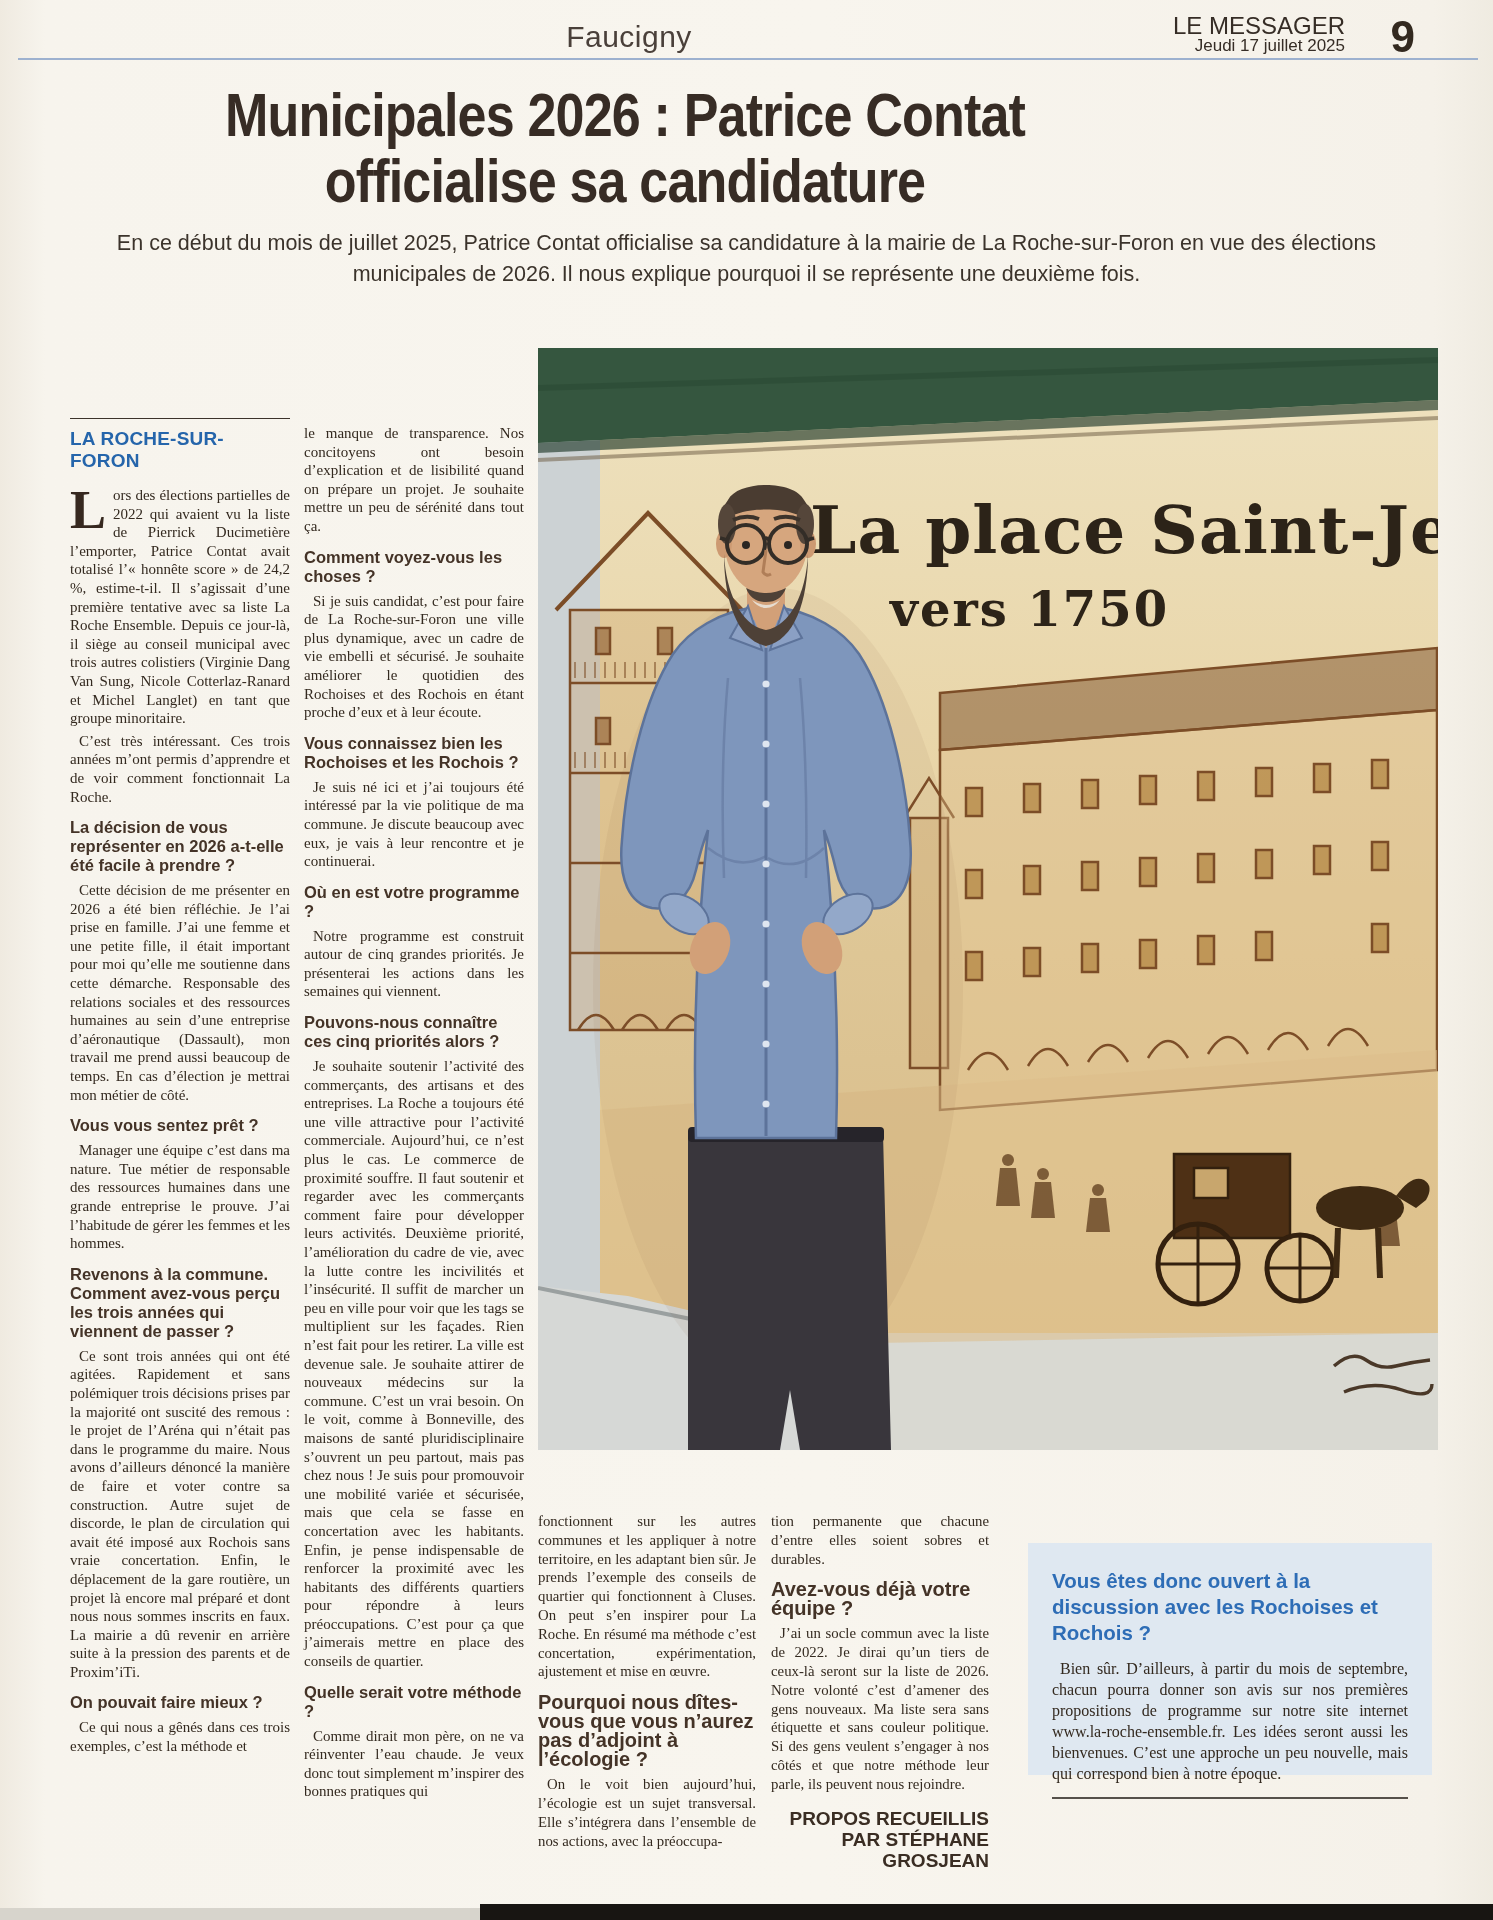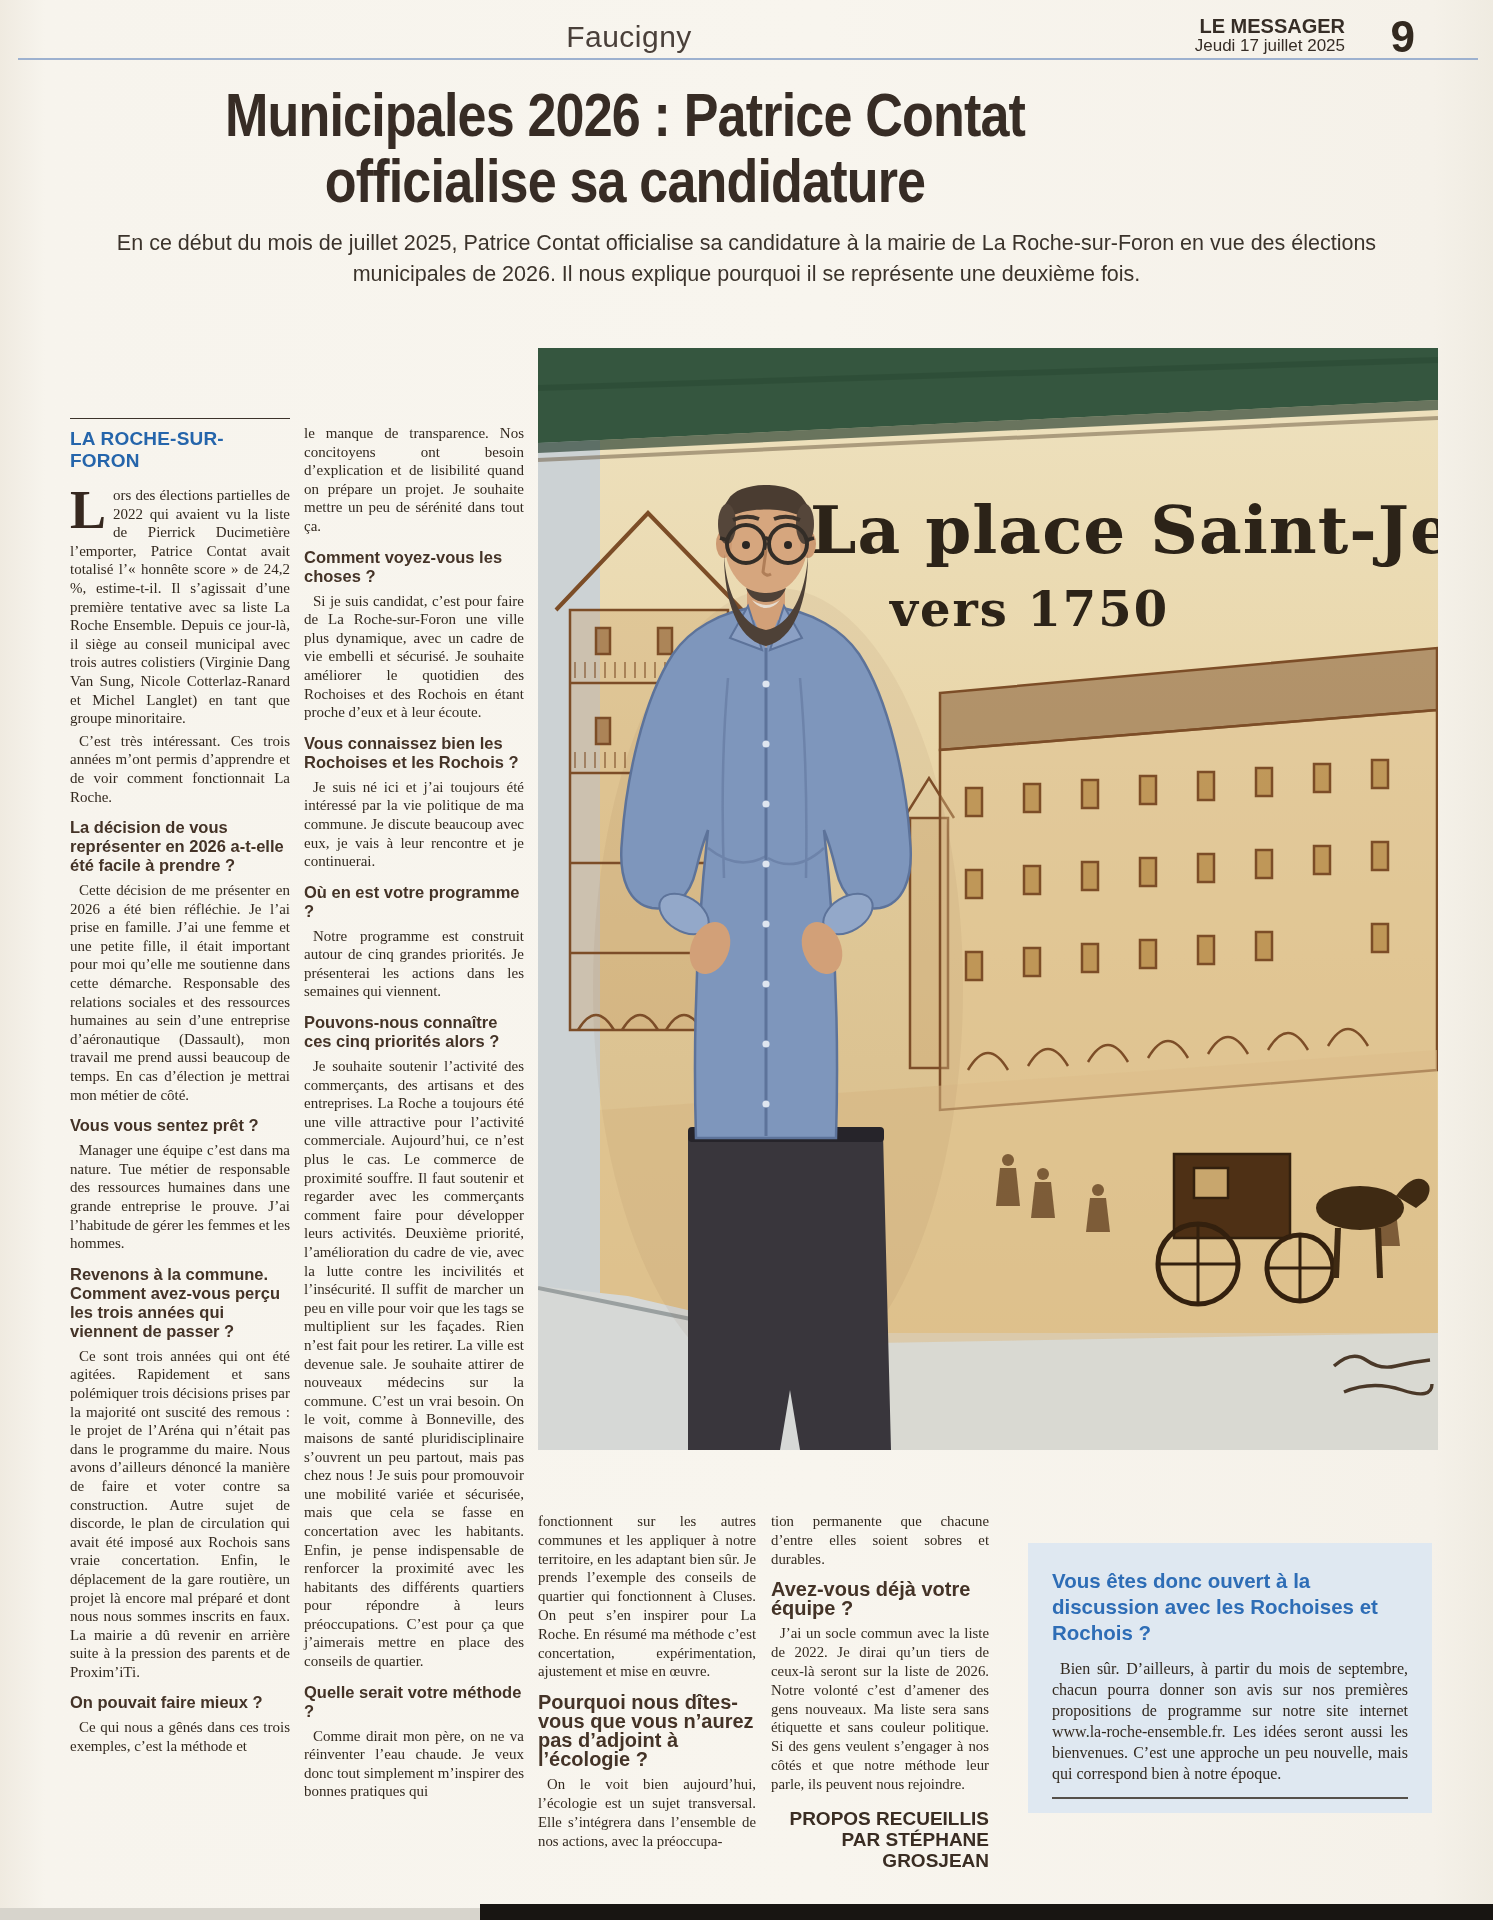--- a/index.html
+++ b/index.html
@@ -7,21 +7,21 @@
     position:relative;width:1493px;height:1920px;margin:0 auto;overflow:hidden;
     background:linear-gradient(90deg,#efeae0 0,#f7f4ed 45px,#f8f5ee 55%,#f5f1e9 96%,#efebe1 100%);
     font-family:"Liberation Serif",serif;color:#33291f;
   }
   
   .section-title{
     position:absolute;left:4px;top:20px;width:1250px;text-align:center;
     font-family:"Liberation Sans",sans-serif;font-weight:normal;font-size:30px;color:#4a403a;letter-spacing:.5px;
   }
   .masthead{position:absolute;right:148px;top:16px;text-align:right;color:#362d26;font-family:"Liberation Sans",sans-serif;}
-  .masthead .paper{font-weight:bold;font-size:20px;line-height:20px;}
+  .masthead .paper{font-weight:normal;font-size:24px;line-height:20px;}
   .masthead .date{font-size:17px;line-height:20px;}
   .page-number{position:absolute;right:78px;top:12px;font-family:"Liberation Sans",sans-serif;font-weight:bold;font-size:44px;color:#33291f;}
   .header-rule{position:absolute;left:18px;top:58px;width:1460px;height:0;border-top:2px solid #9db1cf;}
   
   .headline{
     position:absolute;left:0;top:82px;width:1250px;margin:0;text-align:center;
     font-family:"Liberation Sans",sans-serif;font-weight:bold;font-size:62px;line-height:66px;color:#372c25;
     transform:scaleX(.84);transform-origin:50% 0;letter-spacing:-1px;
   }
   .lede{
@@ -59,21 +59,21 @@
   .bcolA{left:538px;}
   .bcolB{left:771px;}
   .bcol .para{font-size:14.8px;line-height:18.8px;}
   .bcol .q{font-size:20px;line-height:19px;}
   .byline{
     margin-top:14px;text-align:right;font-family:"Liberation Sans",sans-serif;font-weight:bold;
     font-size:19px;line-height:21px;color:#3a2d23;
   }
   
   .ibox{
-    position:absolute;left:1028px;top:1543px;width:404px;height:270px;
+    position:absolute;left:1028px;top:1543px;width:404px;height:232px;
     background:#dfe8f1;padding:25px 24px 0 24px;box-sizing:border-box;
   }
   .ibox h2{
     margin:0 0 12px 0;font-family:"Liberation Sans",sans-serif;font-weight:bold;
     font-size:20.5px;line-height:26px;color:#2e6db6;
   }
   .ibox p{margin:0;font-size:16px;line-height:21px;text-align:justify;text-indent:8px;color:#33291f;hyphens:auto;}
   .box-rule{margin-top:13px;border-top:2px solid #55504a;width:100%;}
   
   .strip-left{position:absolute;left:0;top:1908px;width:480px;height:12px;background:#d7d4cc;}

